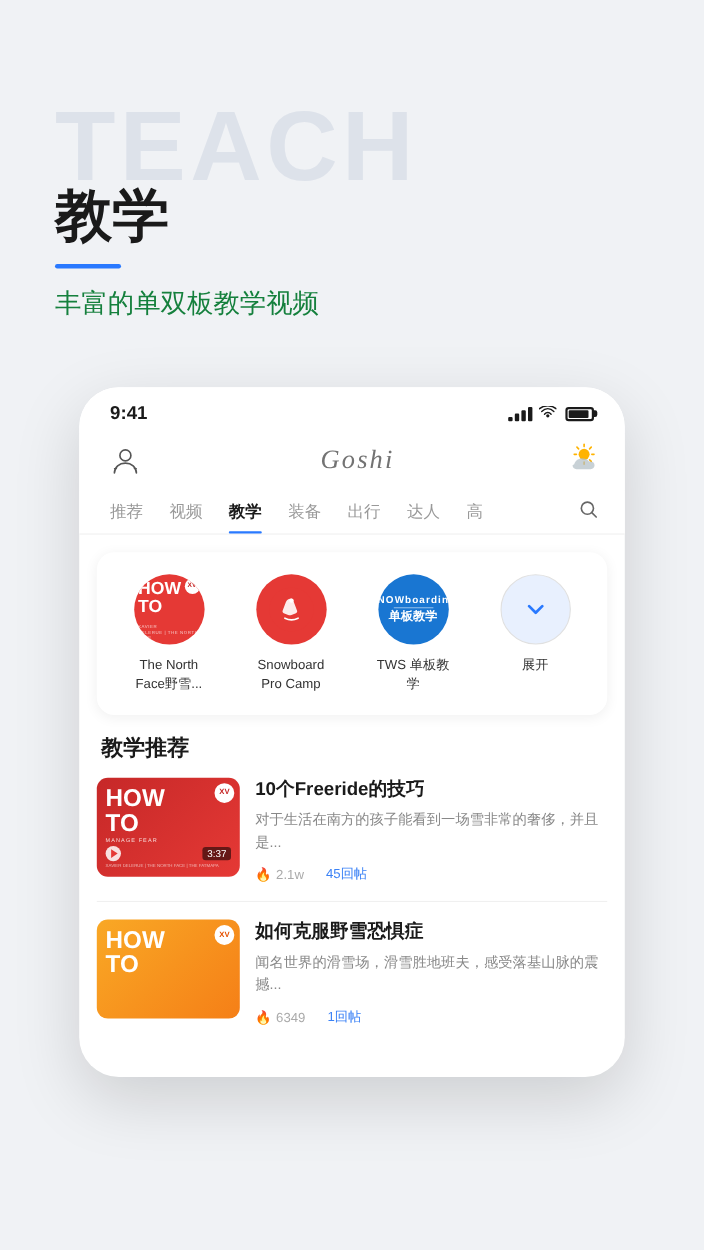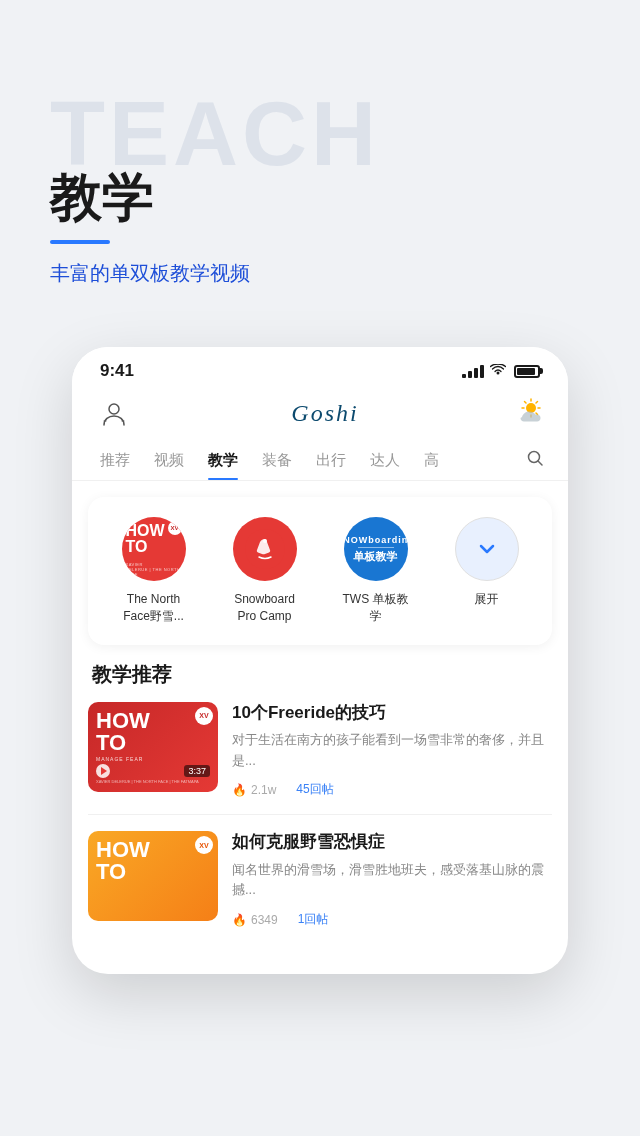--- a/index.html
+++ b/index.html
@@ -37,22 +37,22 @@
 
     .blue-underline {
       width: 60px;
       height: 4px;
       background: #2979ff;
       border-radius: 2px;
       margin-top: 14px;
     }
 
     .subtitle {
-      font-size: 20px;
-      color: #1d4ed8;
+      font-size: 24px;
+      color: #15803d;
       margin-top: 16px;
     }
 
     
     .phone-wrapper {
       display: flex;
       justify-content: center;
       margin-top: 30px;
     }
 
@@ -144,21 +144,21 @@
       width: 36px;
       height: 36px;
       display: flex;
       align-items: center;
       justify-content: center;
     }
 
     .app-logo {
       font-size: 22px;
       font-weight: 700;
-      color: #0c4a6e;
+      color: #737373;
       font-style: italic;
       letter-spacing: 1px;
     }
 
     .weather-icon {
       font-size: 22px;
     }
 
     
     .nav-tabs {

